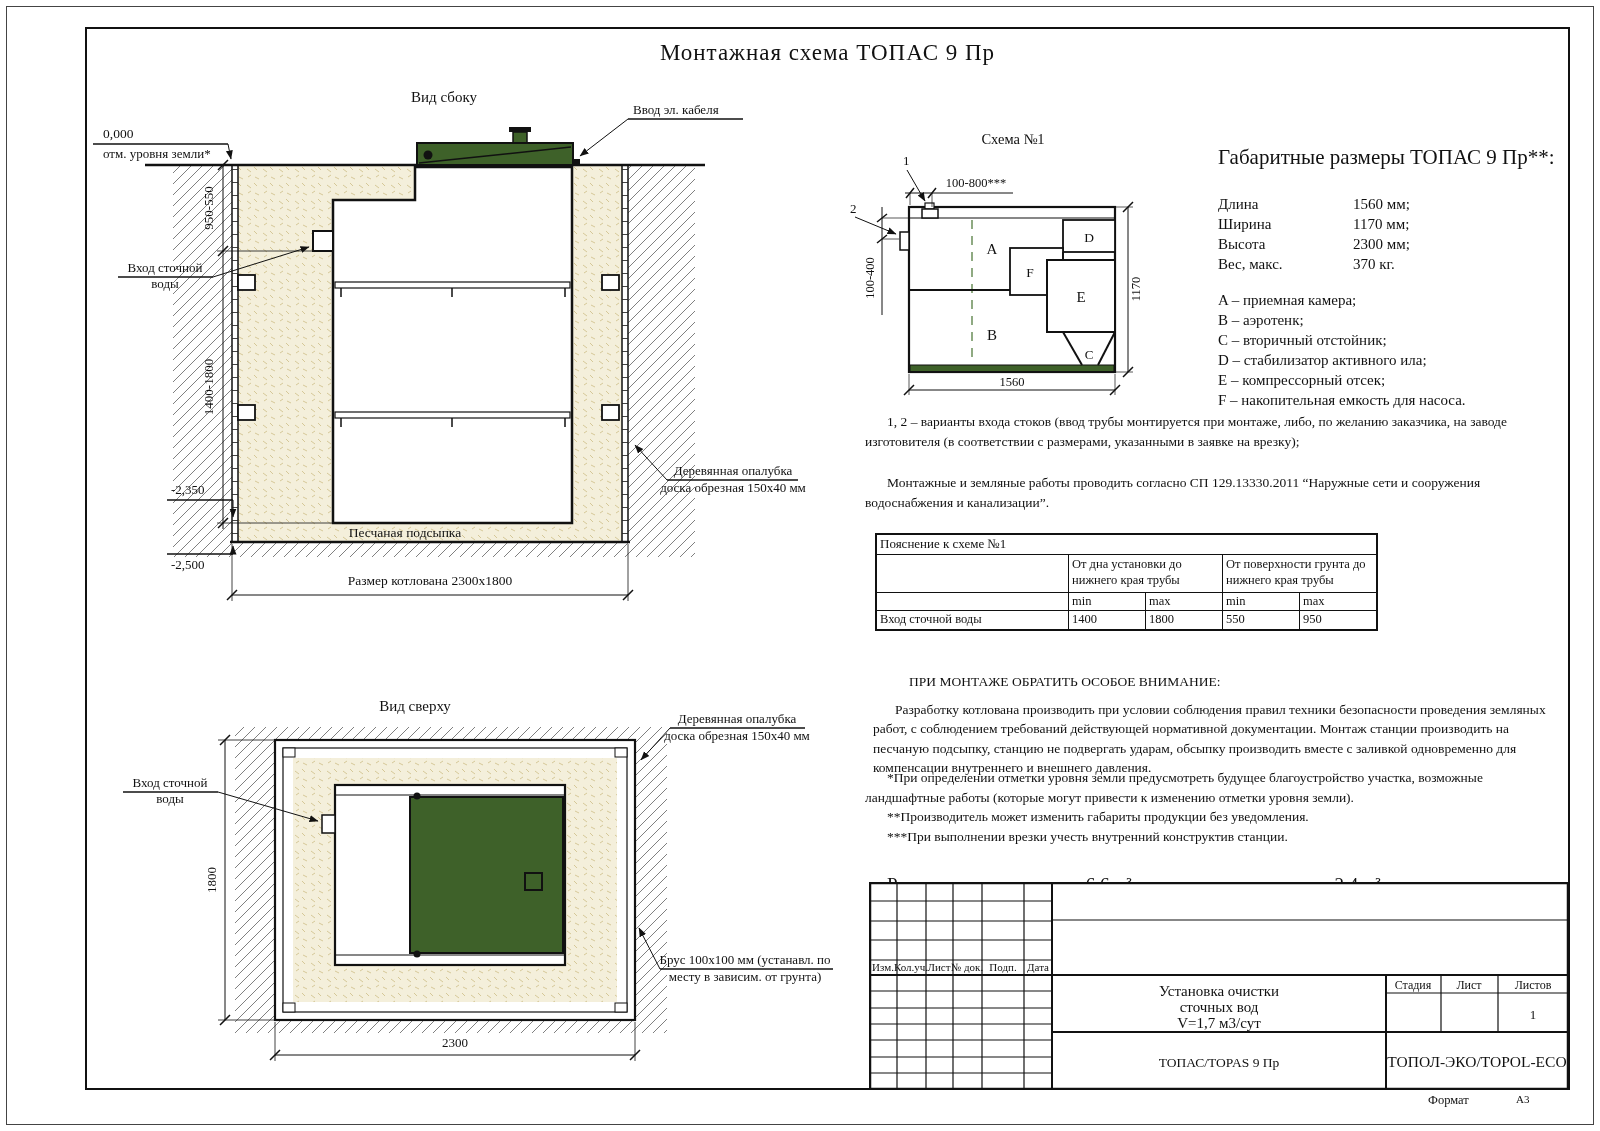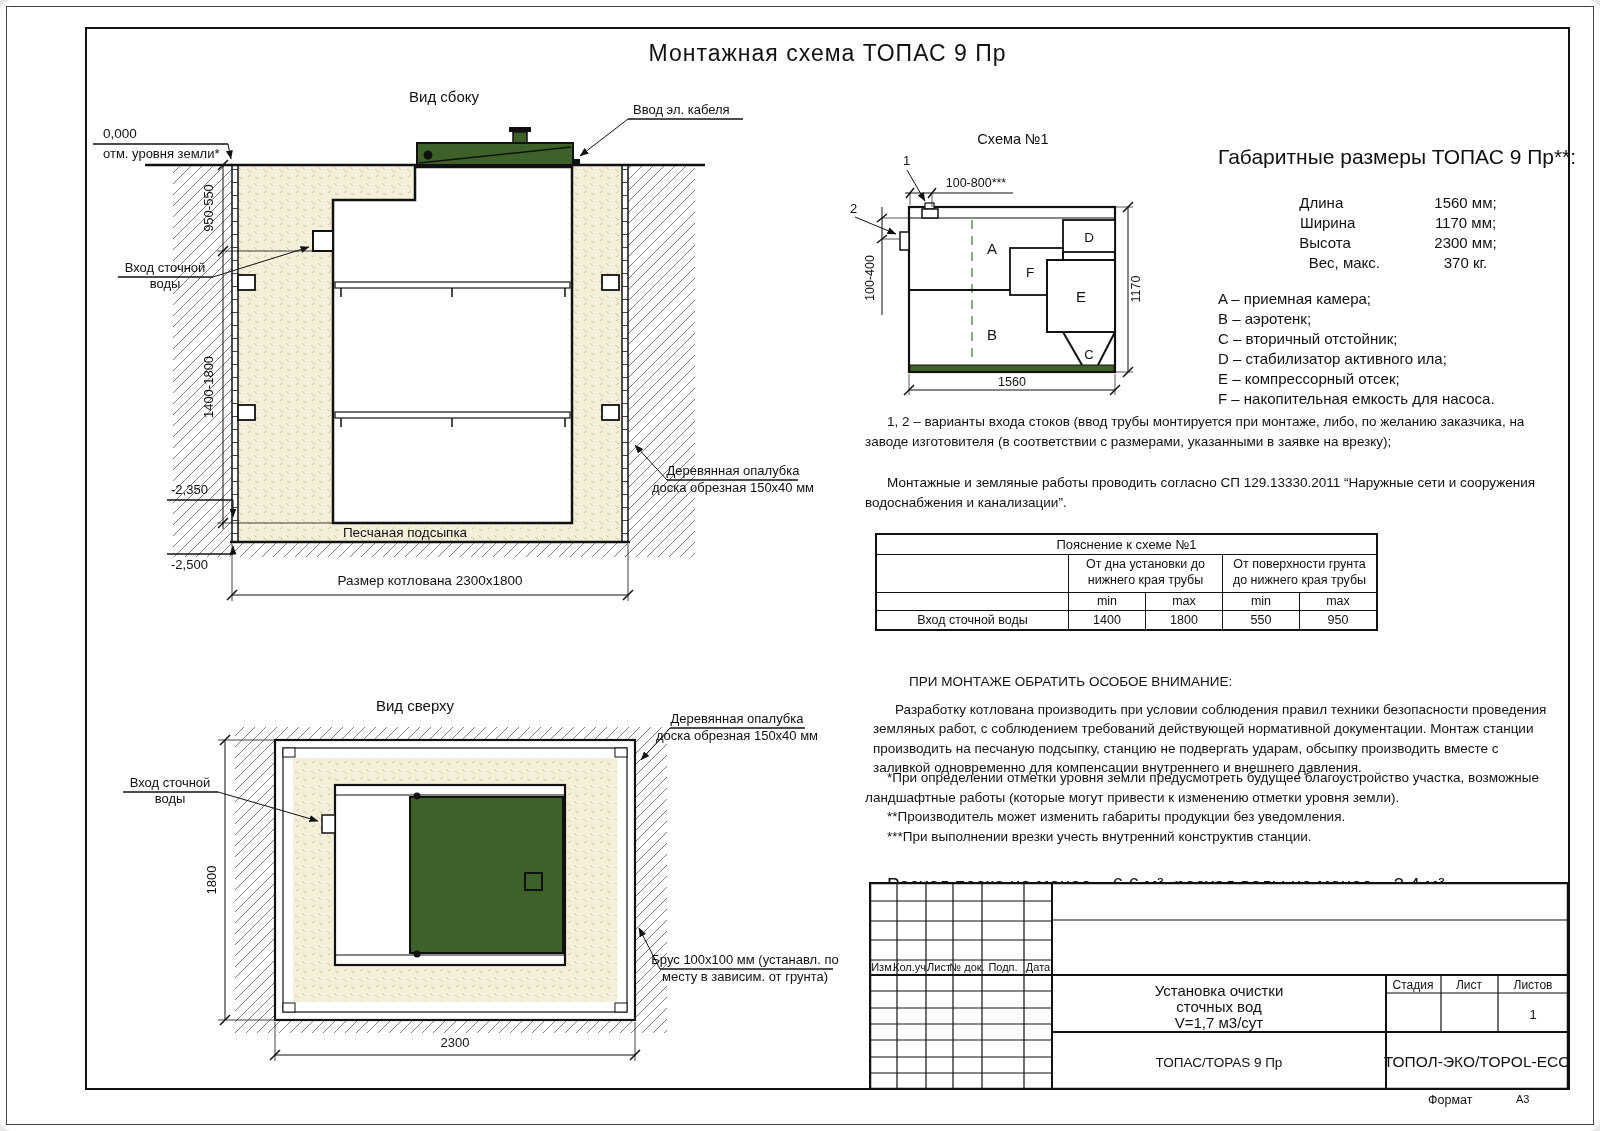--- a/index.html
+++ b/index.html
@@ -1,34 +1,34 @@
 <!DOCTYPE html>
 <html><head>
 <meta charset="utf-8">
 <style>
   html,body{margin:0;padding:0;background:#e8e8e8;}
   #sheet{position:relative;width:1600px;height:1131px;background:#fff;overflow:hidden;
-         font-family:Liberation Sans, sans-serif;color:#111;border-radius:12px;}
+         font-family:Liberation Serif, serif;color:#111;}
   .abs{position:absolute;}
   #outer-border{left:6px;top:6px;width:1586px;height:1117px;border:1px solid #444;}
   #main-frame{left:85px;top:27px;width:1485px;height:1063px;border:2px solid #111;box-sizing:border-box;}
   #page-title{left:85px;top:40px;width:1485px;text-align:center;font-size:23px;letter-spacing:1px;}
   svg text{fill:#111;}
   
   #specs{left:1218px;top:129px;width:360px;font-size:15px;}
   #specs .sp-title{margin:16px 0 24px 0;font-size:21px;}
-  .sp-row{display:flex;height:20px;line-height:20px;justify-content:center;}
+  .sp-row{display:flex;height:20px;line-height:20px;}
   .sp-row .lab{width:135px;}
   #legend{margin-top:16px;}
   #legend div{height:20px;line-height:20px;}
   #notes{left:865px;top:412px;width:700px;font-size:13.5px;line-height:19.5px;}
   #notes p{margin:0;text-indent:22px;}
   #notes p.gap{margin-top:22px;}
   table.expl{position:absolute;left:875px;top:533px;border-collapse:collapse;font-size:12.5px;}
-  table.expl td{border:1px solid #111;text-align:center;padding:1px 3px;}
+  table.expl td{border:1px solid #111;text-align:left;padding:1px 3px;}
   table.expl{border:2px solid #111;}
   table.expl .tt{height:20px;font-size:13px;}
   table.expl .grp{height:38px;line-height:1.25;}
   table.expl .mm{height:18px;}
   table.expl .dr{height:20px;}
   td.c1{width:185px;} td.cv{width:70px;}
   #warning{left:865px;top:672px;width:695px;font-size:13.5px;line-height:19.5px;}
   #warning .head{margin:0 0 0 22px;}
   #warning p{margin:8px;text-indent:22px;}
   #footnotes{left:865px;top:768px;width:695px;font-size:13.5px;line-height:19.5px;}

